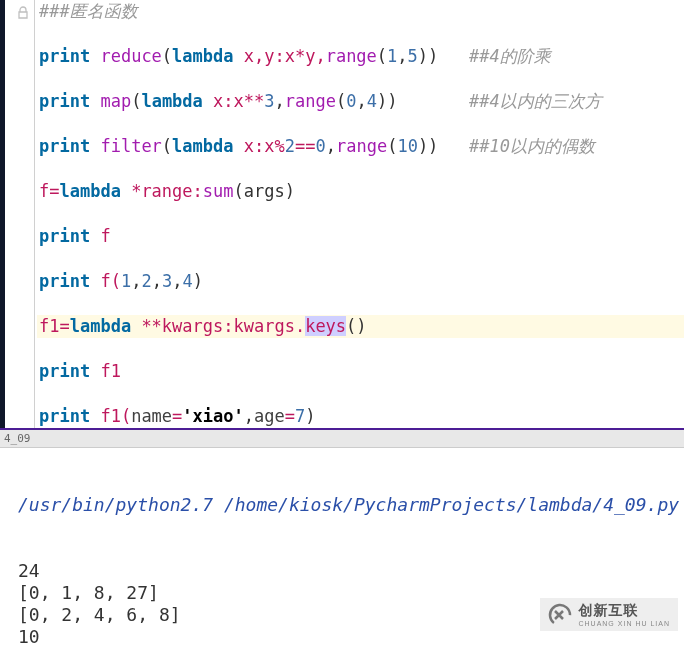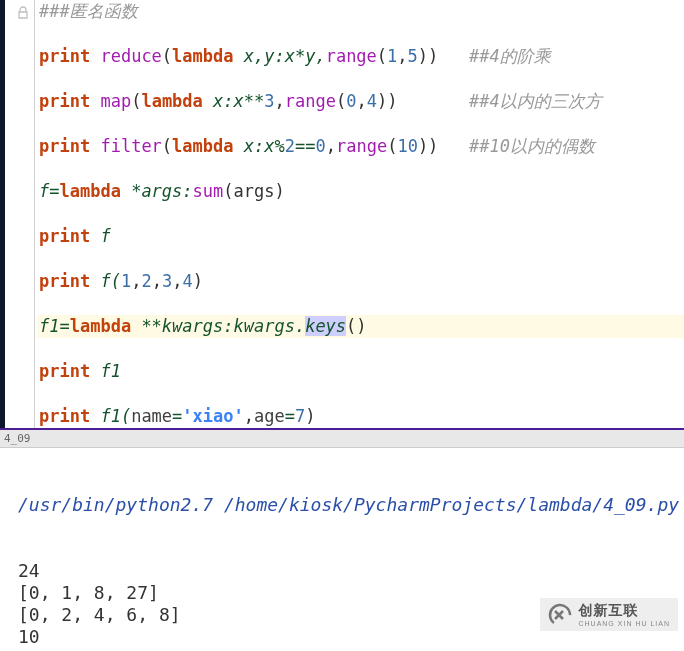--- a/index.html
+++ b/index.html
@@ -39,26 +39,26 @@
     .line .inner { padding-left: 2px; }
     .hl {
       background: #fffae3;
       display: block;
       width: 100%;
     }
     .sel {
       background: #cfcfff;
     }
     .comment { color: #999999; font-style: italic; }
-    .kw { color: #c2410c; font-weight: bold; }
+    .kw { color: #0369a1; font-weight: bold; }
     .builtin { color: #a21caf; }
     .num { color: #3c6fa8; }
     .punct { color: #333; }
-    .name { color: #14532d; font-style: italic; }
-    .str { color: #3b82f6; font-weight: bold; }
+    .name { color: #be185d; }
+    .str { color: #000000; font-weight: bold; }
     .kwarg { color: #404040; }
     .output-header {
       background: #e8e8e8;
       font-size: 11px;
       color: #666;
       padding: 2px 4px;
       border-top: 2px solid #4c1d95;
       border-bottom: 1px solid #ccc;
     }
     .output {
@@ -99,21 +99,21 @@
   </div>
   <div id="code-lines">
       <div class="line"><span class="inner"><span class="comment">###匿名函数</span></span></div>
       <div class="line"><span class="inner">&nbsp;</span></div>
       <div class="line"><span class="inner"><span class="kw">print</span><span class="name"> </span><span class="builtin">reduce</span><span class="punct">(</span><span class="kw">lambda</span><span class="name"> x,y:x*y,</span><span class="builtin">range</span><span class="punct">(</span><span class="num">1</span><span class="punct">,</span><span class="num">5</span><span class="punct">))   </span><span class="comment">##4的阶乘</span></span></div>
       <div class="line"><span class="inner">&nbsp;</span></div>
       <div class="line"><span class="inner"><span class="kw">print</span><span class="name"> </span><span class="builtin">map</span><span class="punct">(</span><span class="kw">lambda</span><span class="name"> x:x**</span><span class="num">3</span><span class="punct">,</span><span class="builtin">range</span><span class="punct">(</span><span class="num">0</span><span class="punct">,</span><span class="num">4</span><span class="punct">))       </span><span class="comment">##4以内的三次方</span></span></div>
       <div class="line"><span class="inner">&nbsp;</span></div>
       <div class="line"><span class="inner"><span class="kw">print</span><span class="name"> </span><span class="builtin">filter</span><span class="punct">(</span><span class="kw">lambda</span><span class="name"> x:x%</span><span class="num">2</span><span class="name">==</span><span class="num">0</span><span class="punct">,</span><span class="builtin">range</span><span class="punct">(</span><span class="num">10</span><span class="punct">))   </span><span class="comment">##10以内的偶数</span></span></div>
       <div class="line"><span class="inner">&nbsp;</span></div>
-      <div class="line"><span class="inner"><span class="name">f=</span><span class="kw">lambda</span><span class="name"> *args:</span><span class="builtin">sum</span><span class="punct">(args)</span></span></div>
+      <div class="line"><span class="inner"><span class="name">f=</span><span class="kw">lambda</span><span class="name"> *range:</span><span class="builtin">sum</span><span class="punct">(args)</span></span></div>
       <div class="line"><span class="inner">&nbsp;</span></div>
       <div class="line"><span class="inner"><span class="kw">print</span><span class="name"> f</span></span></div>
       <div class="line"><span class="inner">&nbsp;</span></div>
       <div class="line"><span class="inner"><span class="kw">print</span><span class="name"> f(</span><span class="num">1</span><span class="punct">,</span><span class="num">2</span><span class="punct">,</span><span class="num">3</span><span class="punct">,</span><span class="num">4</span><span class="punct">)</span></span></div>
       <div class="line"><span class="inner">&nbsp;</span></div>
       <div class="line hl"><span class="inner"><span class="name">f1=</span><span class="kw">lambda</span><span class="name"> **kwargs:kwargs.</span><span class="sel name">keys</span><span class="punct">()</span></span></div>
       <div class="line"><span class="inner">&nbsp;</span></div>
       <div class="line"><span class="inner"><span class="kw">print</span><span class="name"> f1</span></span></div>
       <div class="line"><span class="inner">&nbsp;</span></div>
       <div class="line"><span class="inner"><span class="kw">print</span><span class="name"> f1(</span><span class="kwarg">name</span><span class="name">=</span><span class="str">'xiao'</span><span class="punct">,</span><span class="kwarg">age</span><span class="name">=</span><span class="num">7</span><span class="punct">)</span></span></div>

